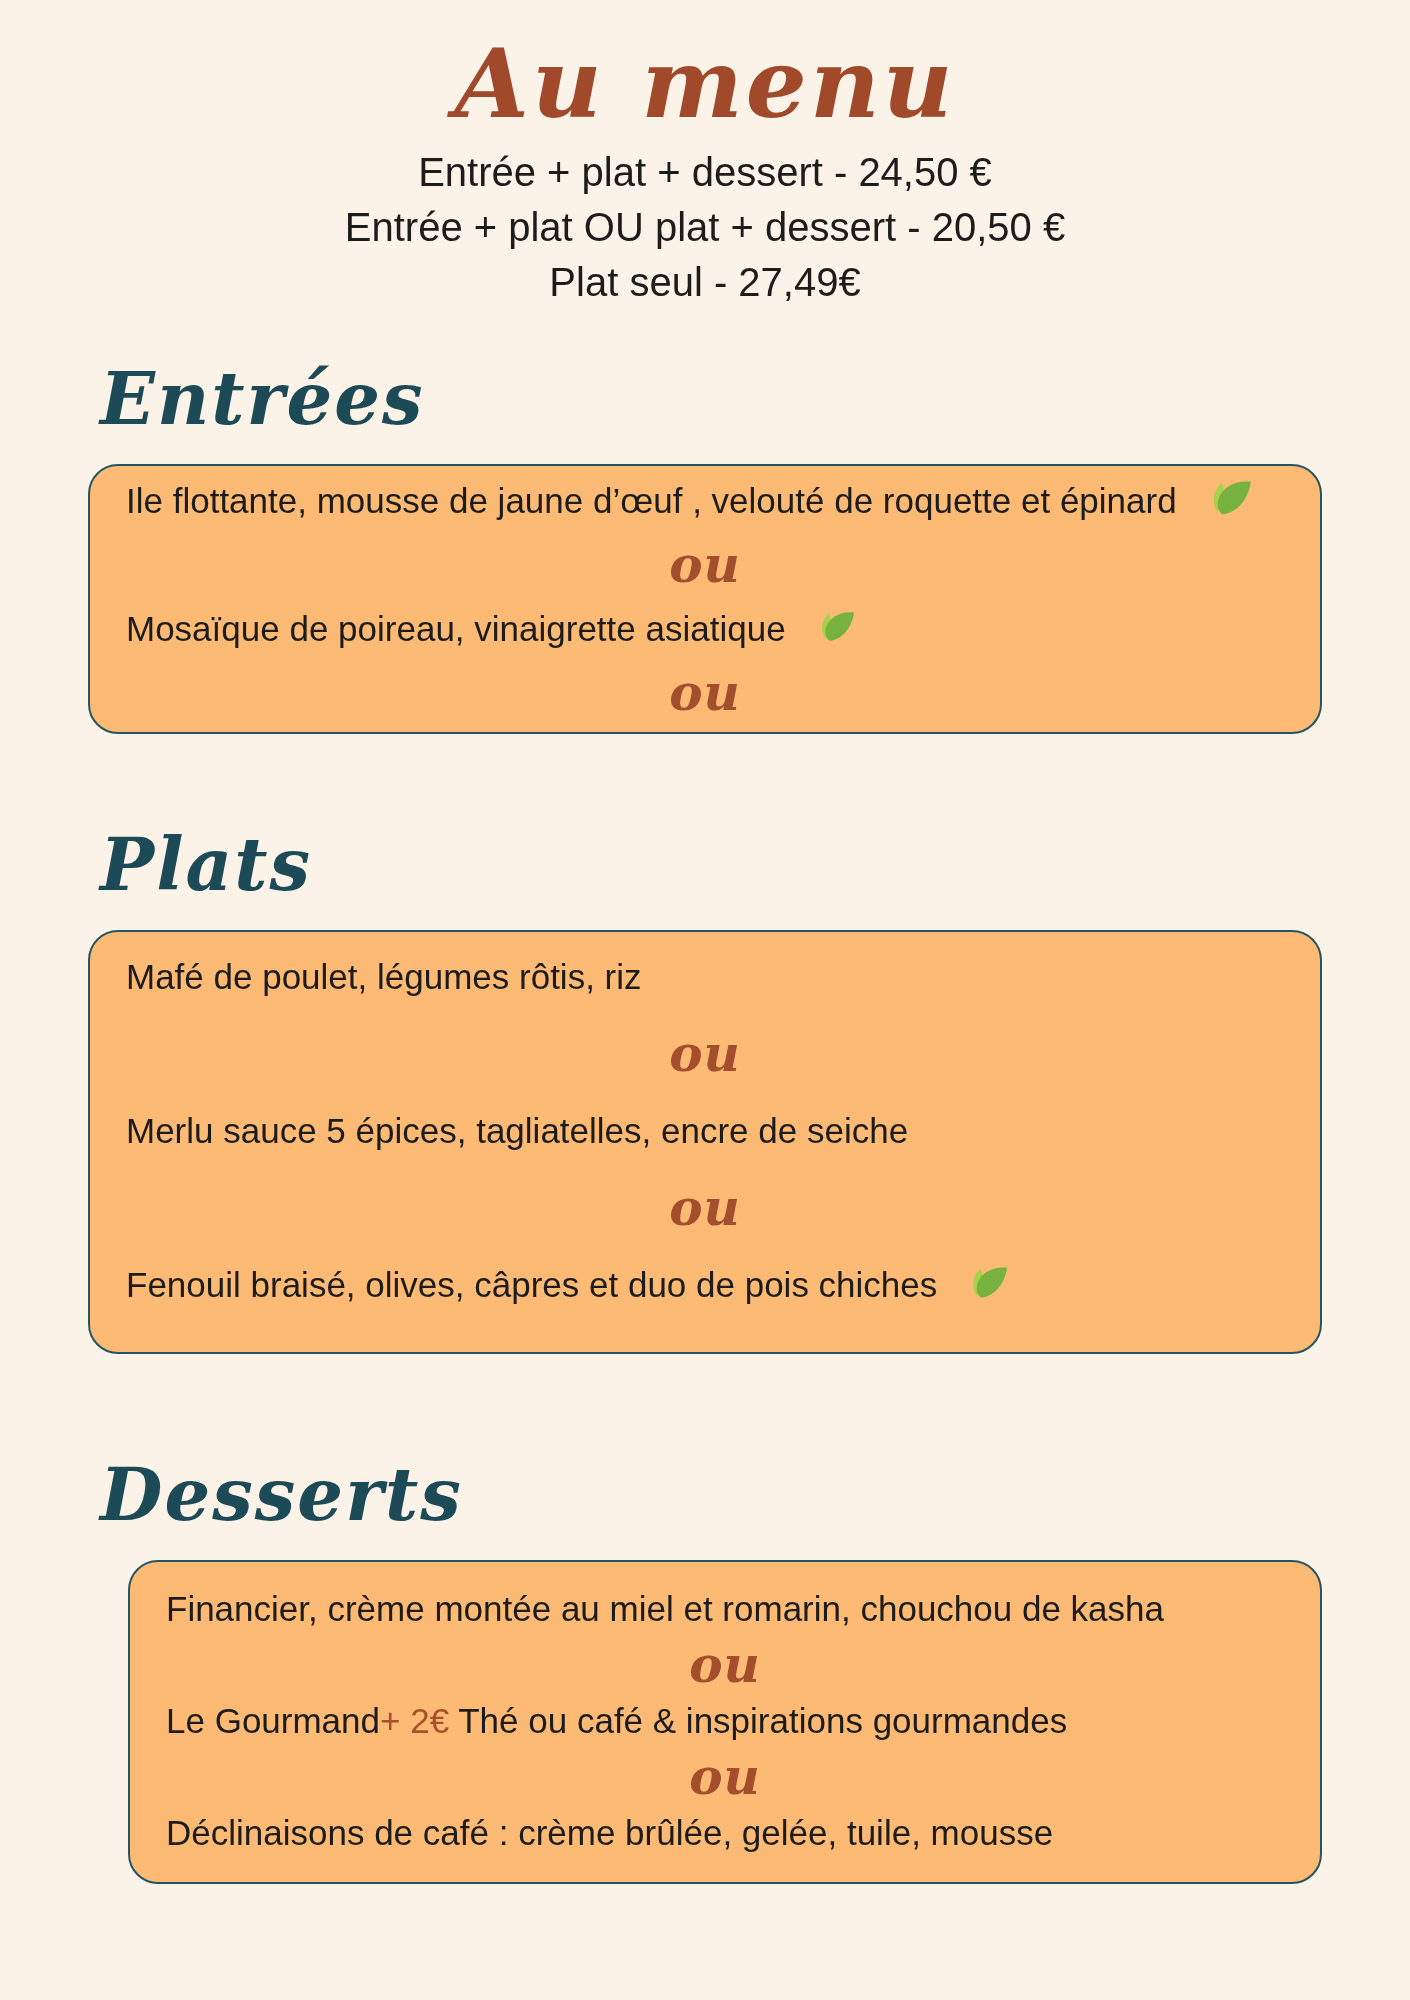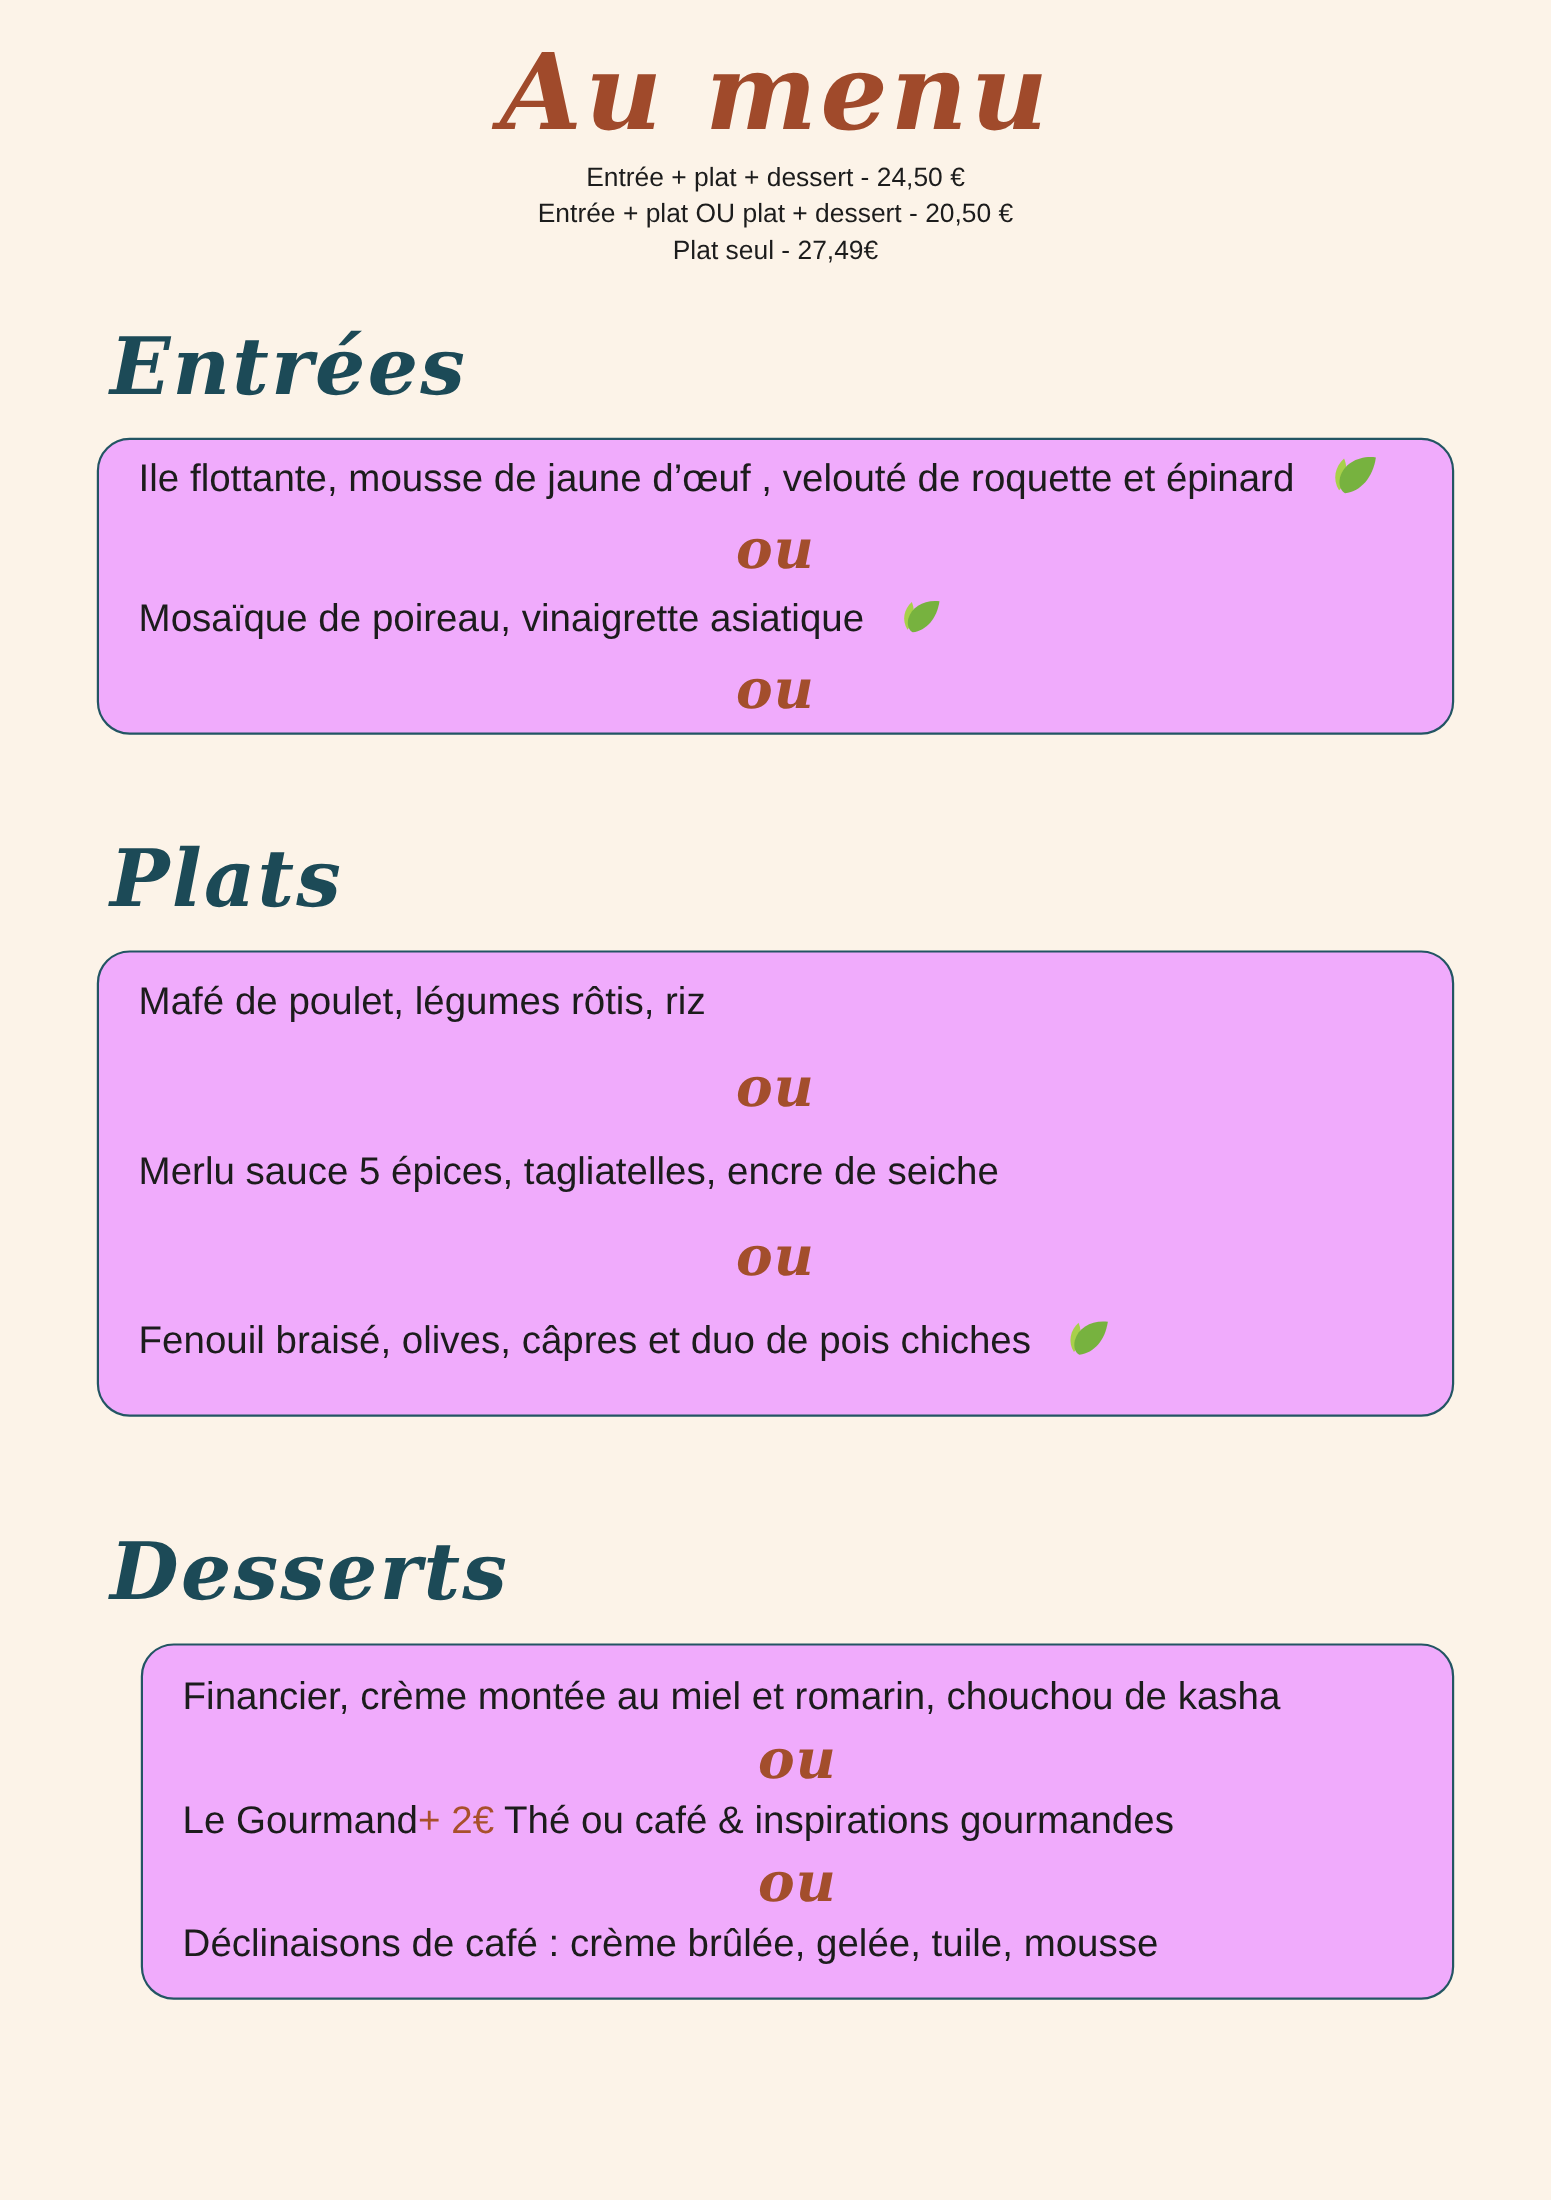--- a/index.html
+++ b/index.html
@@ -22,21 +22,21 @@
     margin-top:34px;
     text-align:center;
     font-size:96px;
     line-height:1.05;
     color:#A04A2B;
     letter-spacing:3px;
   }
   .pricing{
     margin-top:10px;
     text-align:center;
-    font-size:24px;
+    font-size:40px;
     line-height:1.38;
     color:#1c1c1c;
   }
   .section{margin:0 88px;}
   .section-entrees{margin-top:44px;}
   .section-plats{margin-top:86px;}
   .section-desserts{margin-top:96px;}
   .section-title{
     font-size:72px;
     line-height:1.25;
@@ -45,21 +45,21 @@
     letter-spacing:2px;
   }
   .menu-card{
     margin-top:20px;
     border:2.5px solid #235563;
     border-radius:30px;
     padding:16px 36px 20px 36px;
     display:flex;
     flex-direction:column;
     box-sizing:border-box;
-    background:#f0abfc;
+    background:#fdba74;
   }
   .card-entrees{gap:22px;padding-top:14px;padding-bottom:18px;}
   .card-plats{gap:35px;padding-top:24px;padding-bottom:46px;}
   .card-desserts{gap:14px;padding-top:26px;padding-bottom:28px;margin-left:40px;}
   .menu-item{
     font-size:35px;
     line-height:42px;
     display:flex;
     align-items:center;
     white-space:nowrap;

